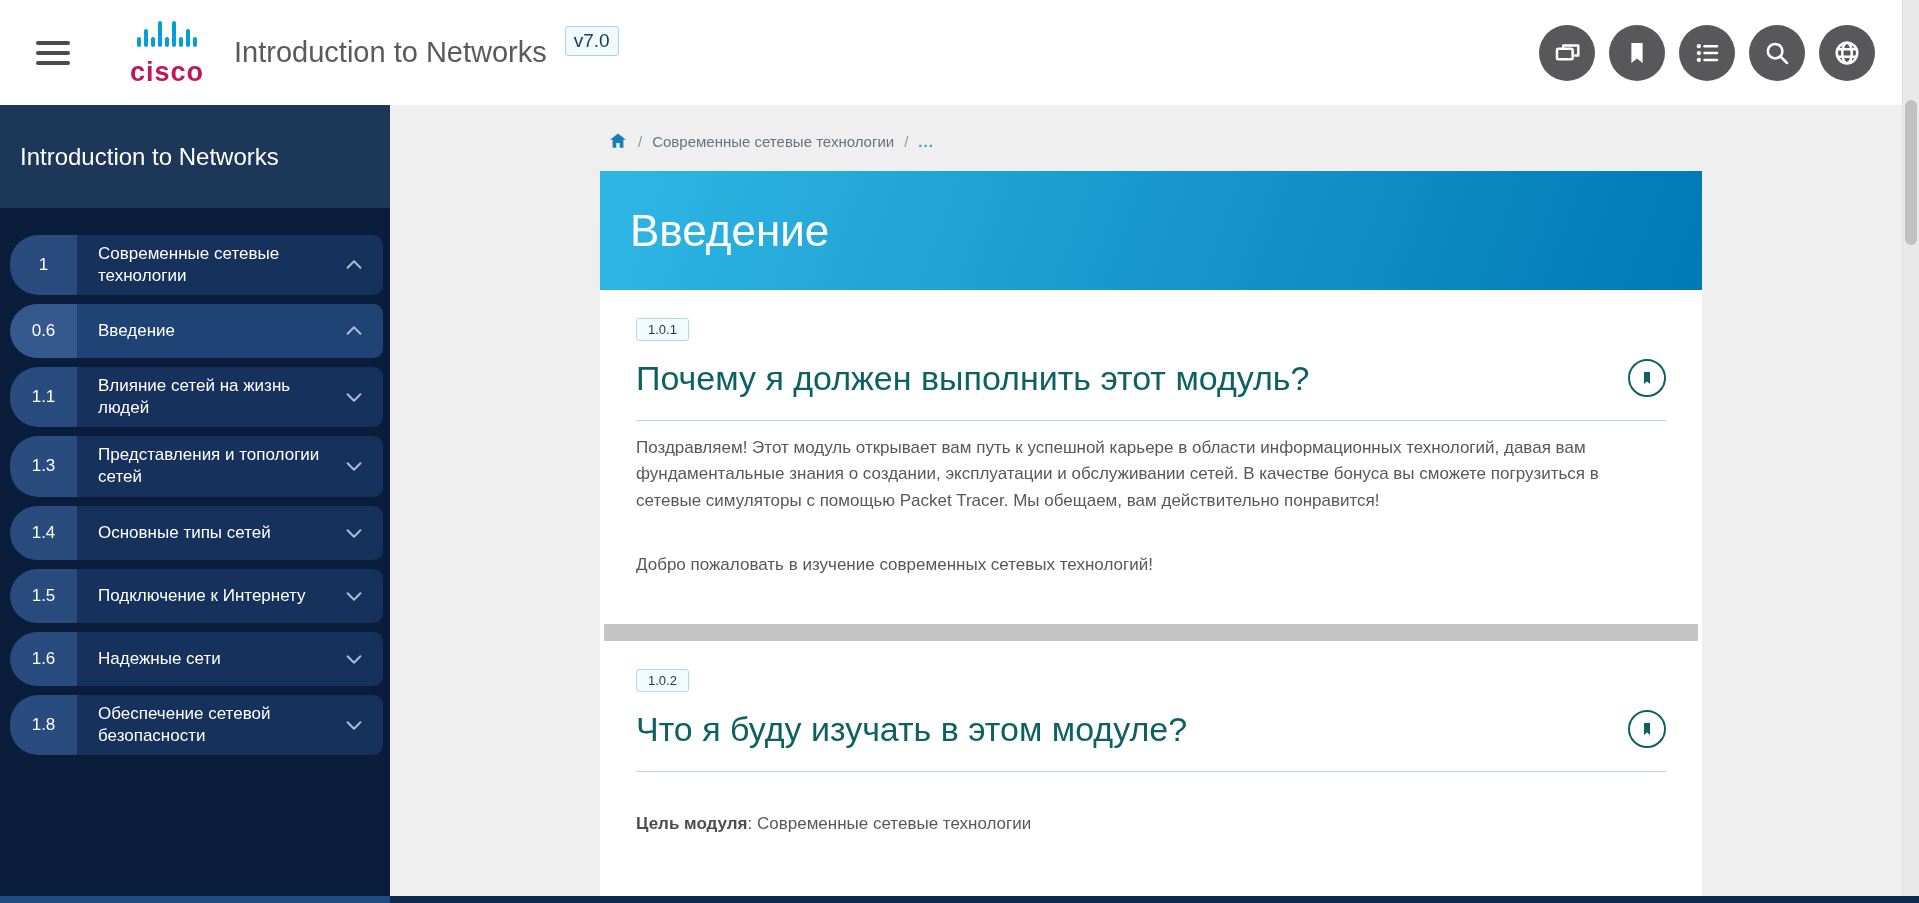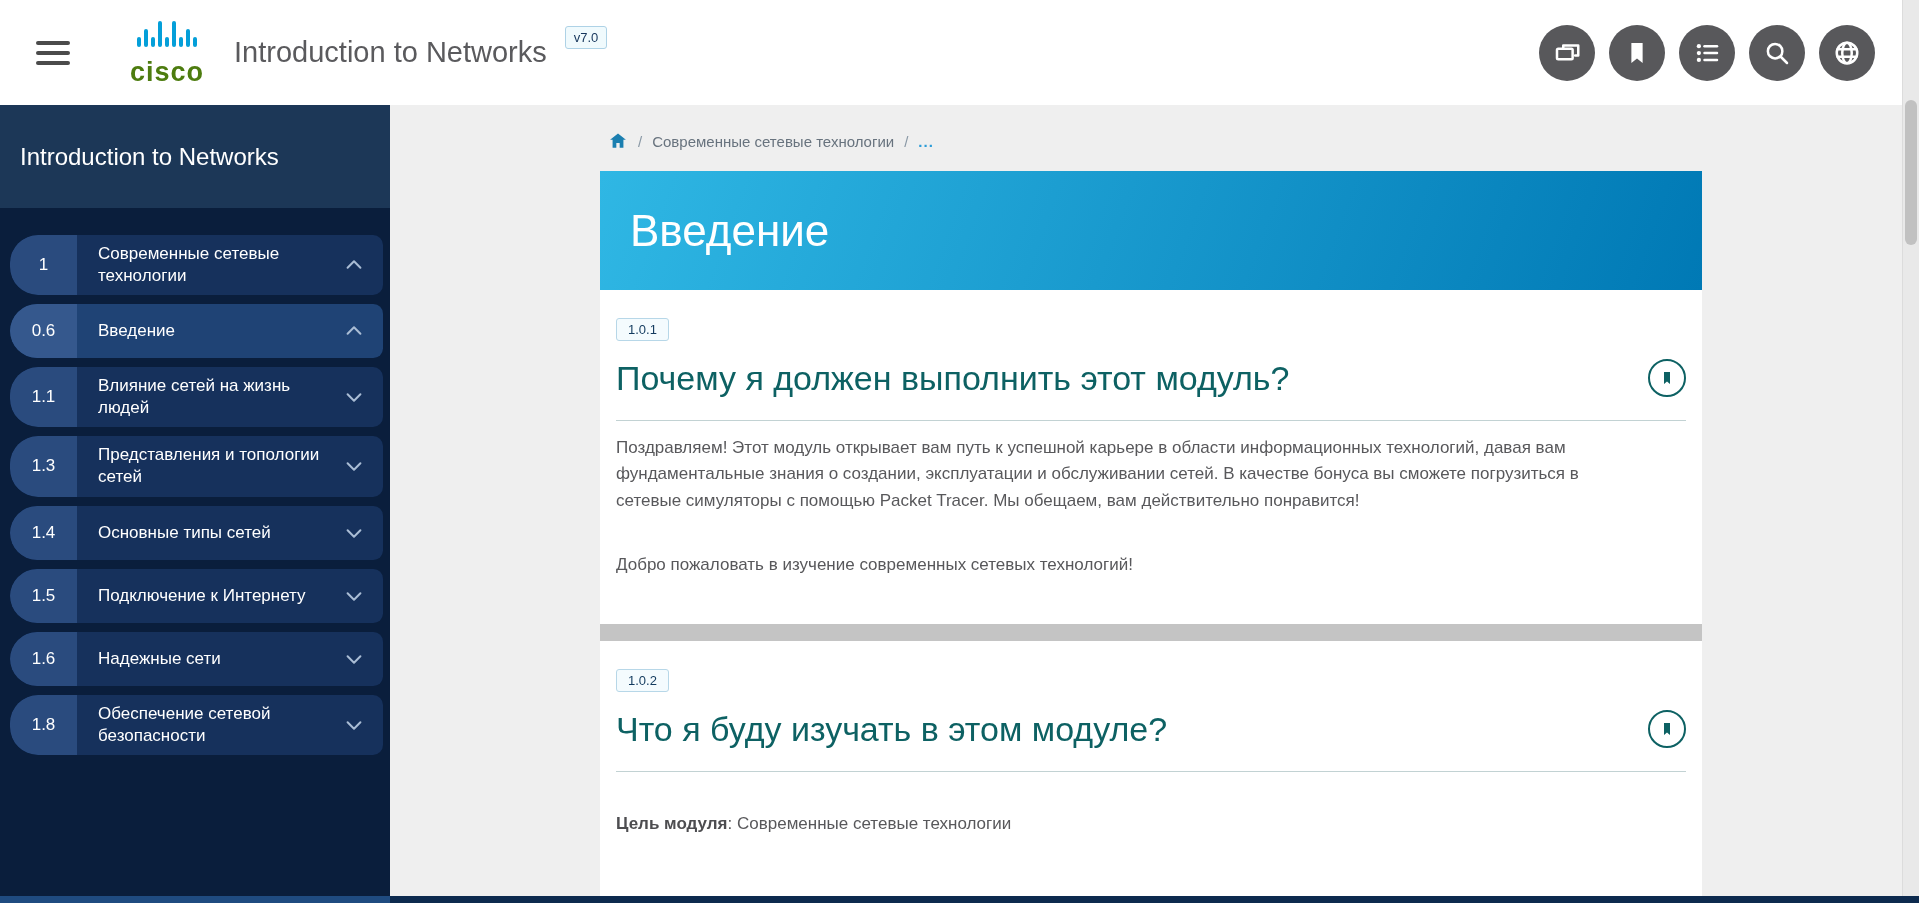--- a/index.html
+++ b/index.html
@@ -9,23 +9,23 @@
 
   
   .header { position:absolute; top:0; left:0; width:1919px; height:105px;
     background:#ffffff; display:flex; align-items:center; padding:0 44px 0 36px; z-index:5; }
   .hamburger { width:34px; height:24px; display:flex; flex-direction:column;
     justify-content:space-between; cursor:pointer; flex:none; }
   .hamburger span { display:block; height:4px; background:#4b4b4b; border-radius:2px; }
   .logo { margin-left:60px; display:flex; flex-direction:column; align-items:center; flex:none; }
   .logo-bars { display:flex; align-items:flex-end; gap:3px; height:27px; }
   .logo-bars i { display:block; width:4px; background:#049fd9; border-radius:2px; }
-  .logo-text { font-size:27px; font-weight:bold; color:#4d7c0f; letter-spacing:1px; line-height:1; margin-top:12px; }
+  .logo-text { font-size:27px; font-weight:bold; color:#be185d; letter-spacing:1px; line-height:1; margin-top:12px; }
   .app-title { margin-left:30px; font-size:29px; color:#5a5a5d; white-space:nowrap; }
-  .version-badge { margin-left:18px; font-size:13px; color:#16365c; background:#f0fafd;
+  .version-badge { margin-left:18px; font-size:19px; color:#16365c; background:#f0fafd;
     border:1px solid #aed2e6; border-radius:3px; padding:3px 8px; align-self:flex-start; margin-top:26px; }
   .header-spacer { flex:1; }
   .header-icons { display:flex; gap:14px; }
   .icon-circle { width:56px; height:56px; border-radius:50%; background:#58585b;
     display:flex; align-items:center; justify-content:center; cursor:pointer; flex:none; }
   .icon-circle svg { width:30px; height:30px; stroke:#fff; fill:none; stroke-width:2; stroke-linecap:round; stroke-linejoin:round; }
   .icon-circle svg .filled { fill:#fff; stroke:none; }
 
   
   .sidebar { position:absolute; left:0; top:105px; width:390px; height:798px;
@@ -52,21 +52,21 @@
   .breadcrumb .home svg { width:20px; height:20px; fill:#1b7fb0; display:block; cursor:pointer; }
   .breadcrumb .sep { color:#8a98a5; }
   .breadcrumb .crumb { color:#68737e; cursor:pointer; }
   .breadcrumb .more { color:#2b9cd8; font-weight:bold; cursor:pointer; letter-spacing:1px; }
 
   .card { position:absolute; left:210px; top:66px; width:1102px; height:732px;
     background:#ffffff; overflow:hidden; }
   .banner { height:119px; background:linear-gradient(110deg,#2fb7e4 0%,#0079b5 100%);
     display:flex; align-items:center; padding:0 30px; }
   .banner h1 { color:#ffffff; font-size:44px; font-weight:400; }
-  .card-content { padding:0 16px; }
+  .card-content { padding:0 36px; }
   .sec-badge { display:inline-block; margin-top:28px; font-size:13px; color:#123a5e;
     background:#f4fbfe; border:1px solid #b7d7e8; border-radius:3px; padding:3px 11px; }
   .sec-head { display:flex; margin-top:18px; }
   .sec-head h2 { flex:1; color:#0d6163; font-size:34px; font-weight:400; }
   .bm-btn { width:38px; height:38px; border-radius:50%; border:2px solid #0d6163;
     display:flex; align-items:center; justify-content:center; cursor:pointer; flex:none; background:#fff; }
   .bm-btn svg { width:18px; height:18px; fill:#0d6163; display:block; }
   .sec-divider { border-bottom:1px solid #c2d2d3; margin-top:22px; }
   .para { color:#58585b; font-size:17px; line-height:1.55; margin-top:14px; max-width:1020px; }
   .para.first { margin-top:38px; }

